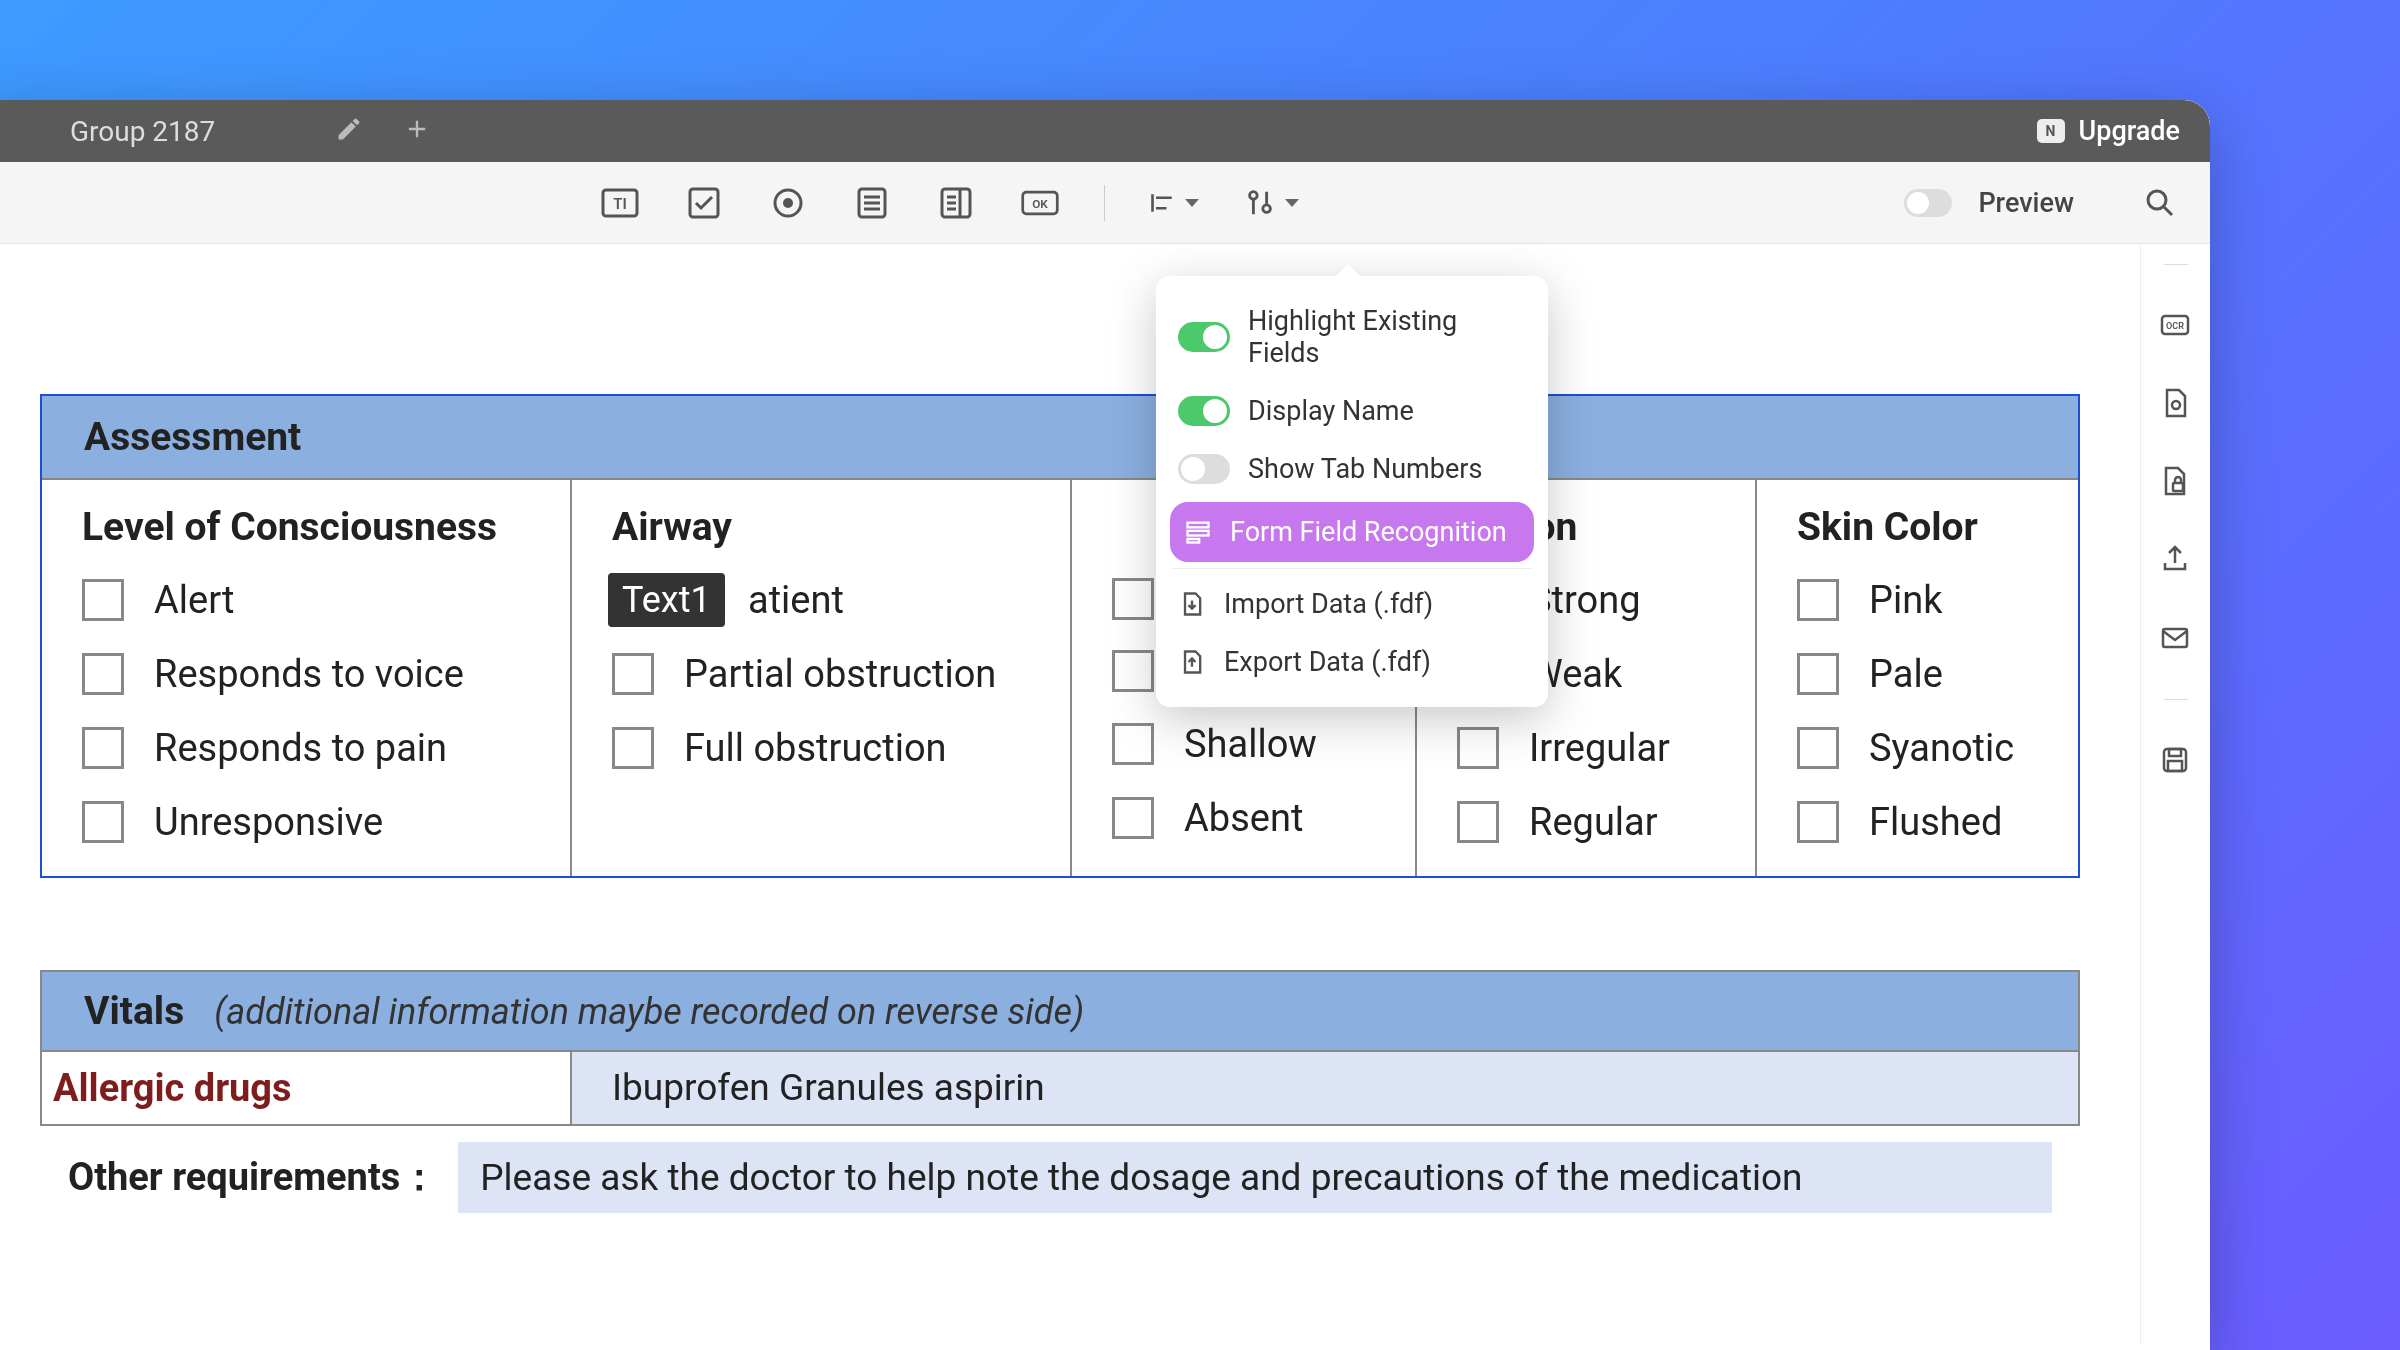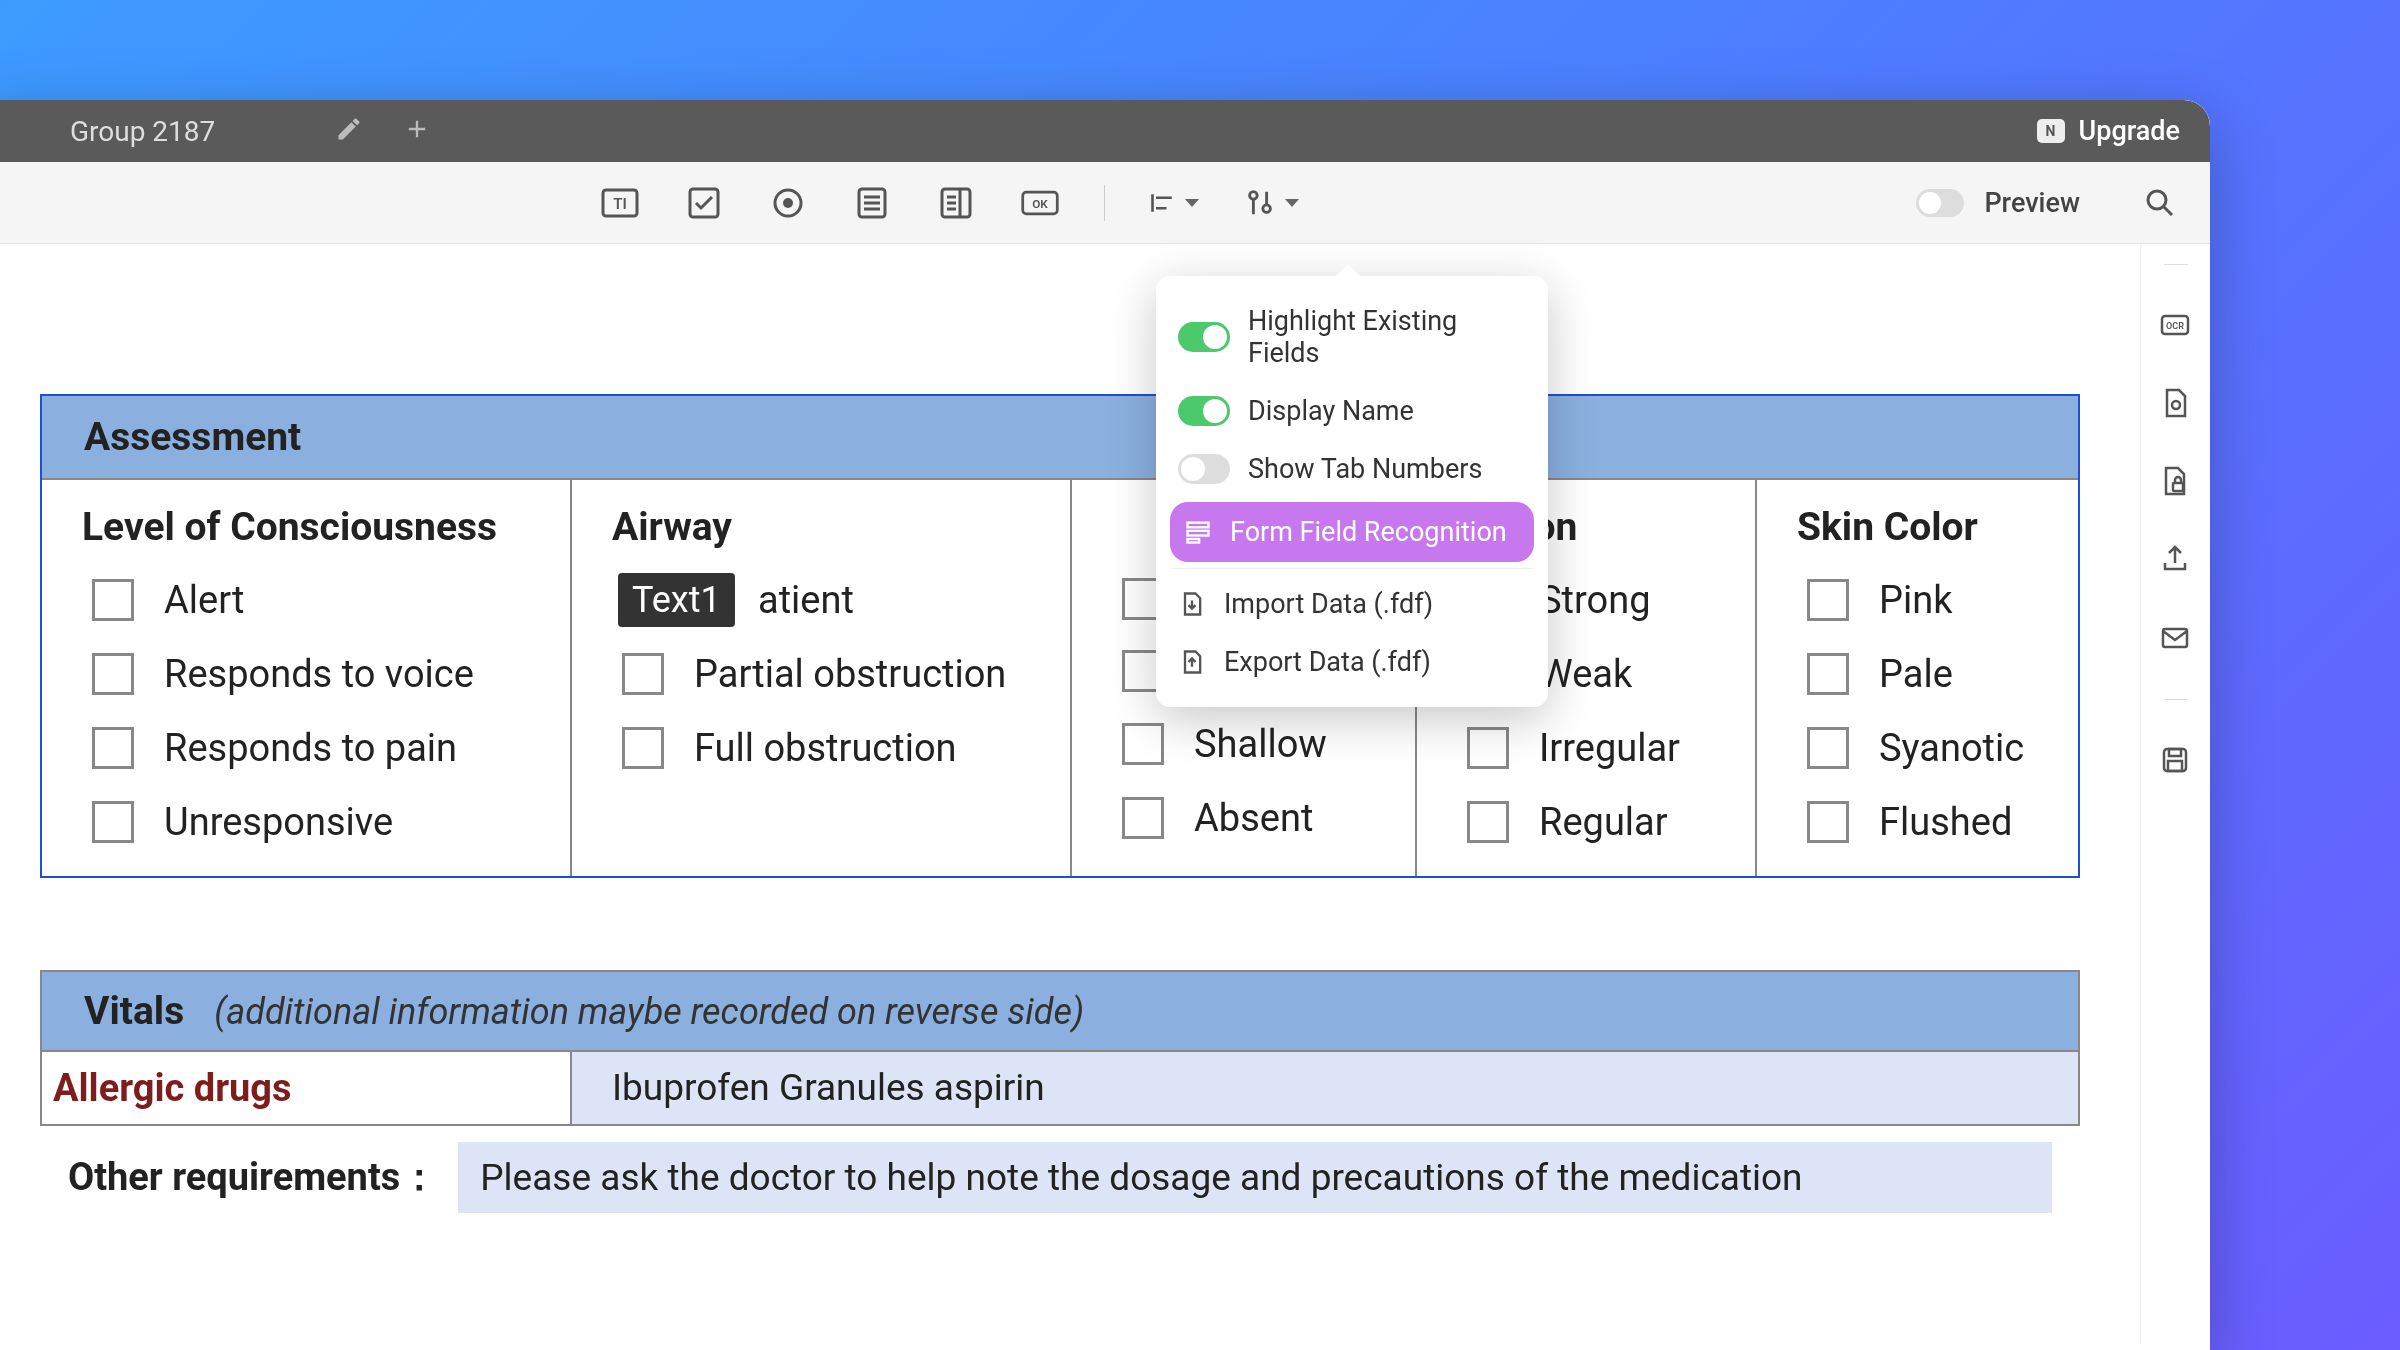--- a/index.html
+++ b/index.html
@@ -117,21 +117,21 @@
   border-left: 7px solid transparent;
   border-right: 7px solid transparent;
   border-top: 8px solid #666;
 }
 
 .preview-group {
   margin-left: auto;
   margin-right: 30px;
   display: flex;
   align-items: center;
-  gap: 20px;
+  gap: 26px;
 }
 
 .toggle {
   width: 48px;
   height: 28px;
   background: #ddd;
   border-radius: 14px;
   position: relative;
 }
 .toggle::after {
@@ -227,21 +227,20 @@
   color: #222;
   margin-bottom: 28px;
 }
 
 .chk-row {
   display: flex;
   align-items: center;
   gap: 30px;
   margin-bottom: 30px;
   position: relative;
-  margin-left: 10px;
 }
 .chk-row:last-child { margin-bottom: 0; }
 
 .chk-box {
   width: 42px;
   height: 42px;
   border: 3px solid #888;
   background: #fff;
   cursor: pointer;
 }

